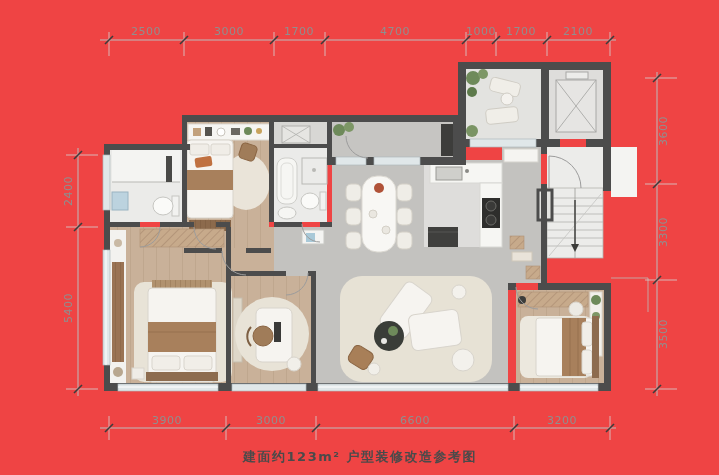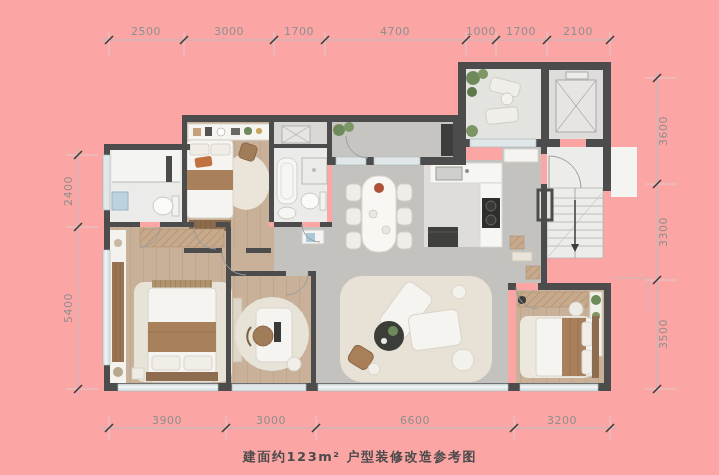--- a/index.html
+++ b/index.html
@@ -1,16 +1,16 @@
 <!DOCTYPE html>
 <html><head>
 <meta charset="utf-8">
 <style>
   html,body{margin:0;padding:0;background:#ffffff;}
-  .canvas{position:relative;width:719px;height:475px;background:#fca5a5;overflow:hidden;
+  .canvas{position:relative;width:719px;height:475px;background:#ef4444;overflow:hidden;
           font-family:"DejaVu Sans","Liberation Sans",sans-serif;}
   svg{position:absolute;left:0;top:0;}
   .dimline{stroke:#bcbcbc;stroke-width:1;}
   .ext{stroke:#d4d4d4;stroke-width:0.8;}
   .tick{stroke:#3c3c3c;stroke-width:1.6;}
   .dimtxt{font-size:11px;fill:#8f8f8f;letter-spacing:0.5px;}
   .caption{font-size:13px;fill:#4a4a4a;font-weight:600;letter-spacing:1.5px;}
   .arc{fill:none;stroke:#9c9c9c;stroke-width:1;}
   .glass{fill:#e0e7e9;stroke:#aeb9bd;stroke-width:0.7;}
   .glassline{stroke:#ffffff;stroke-width:1;}

